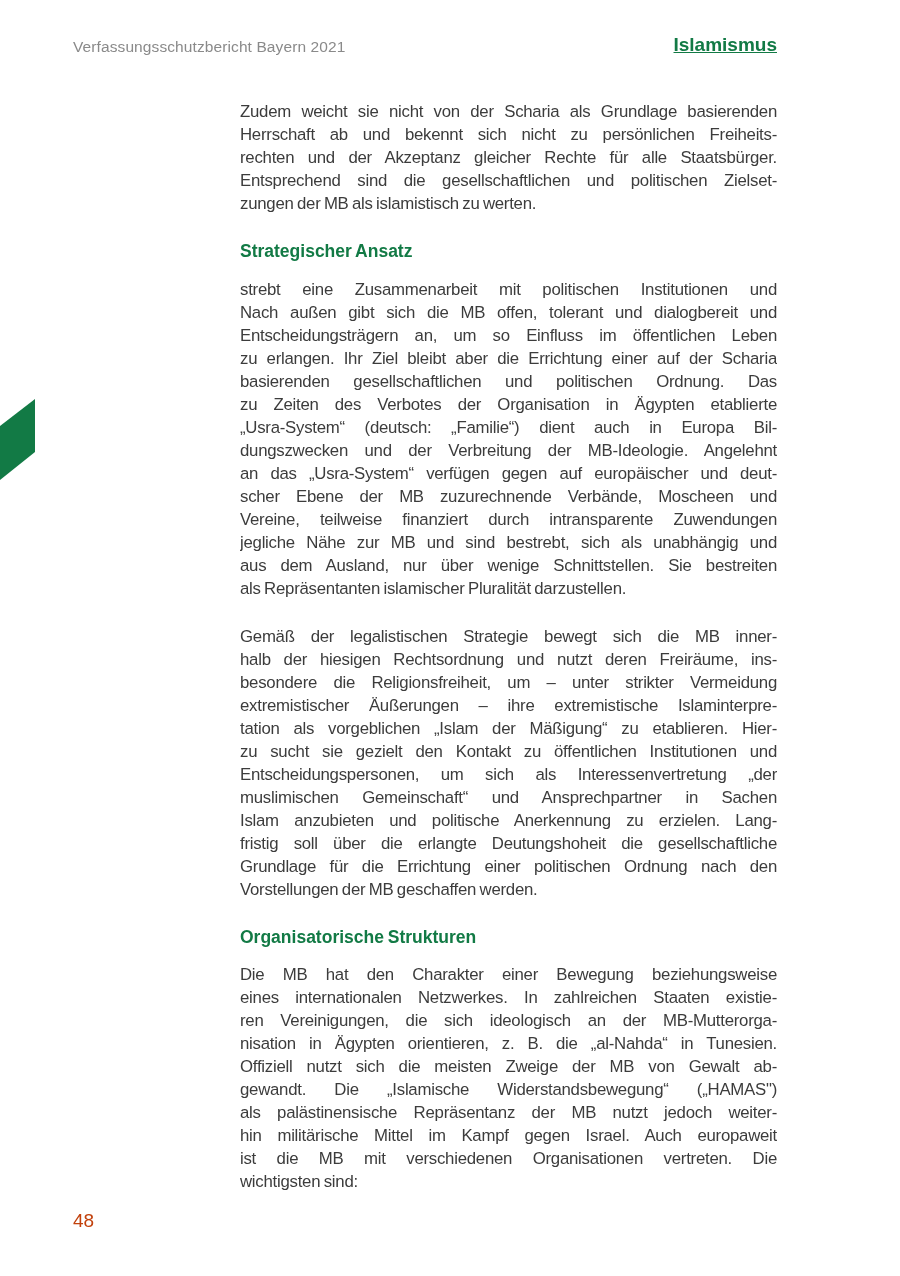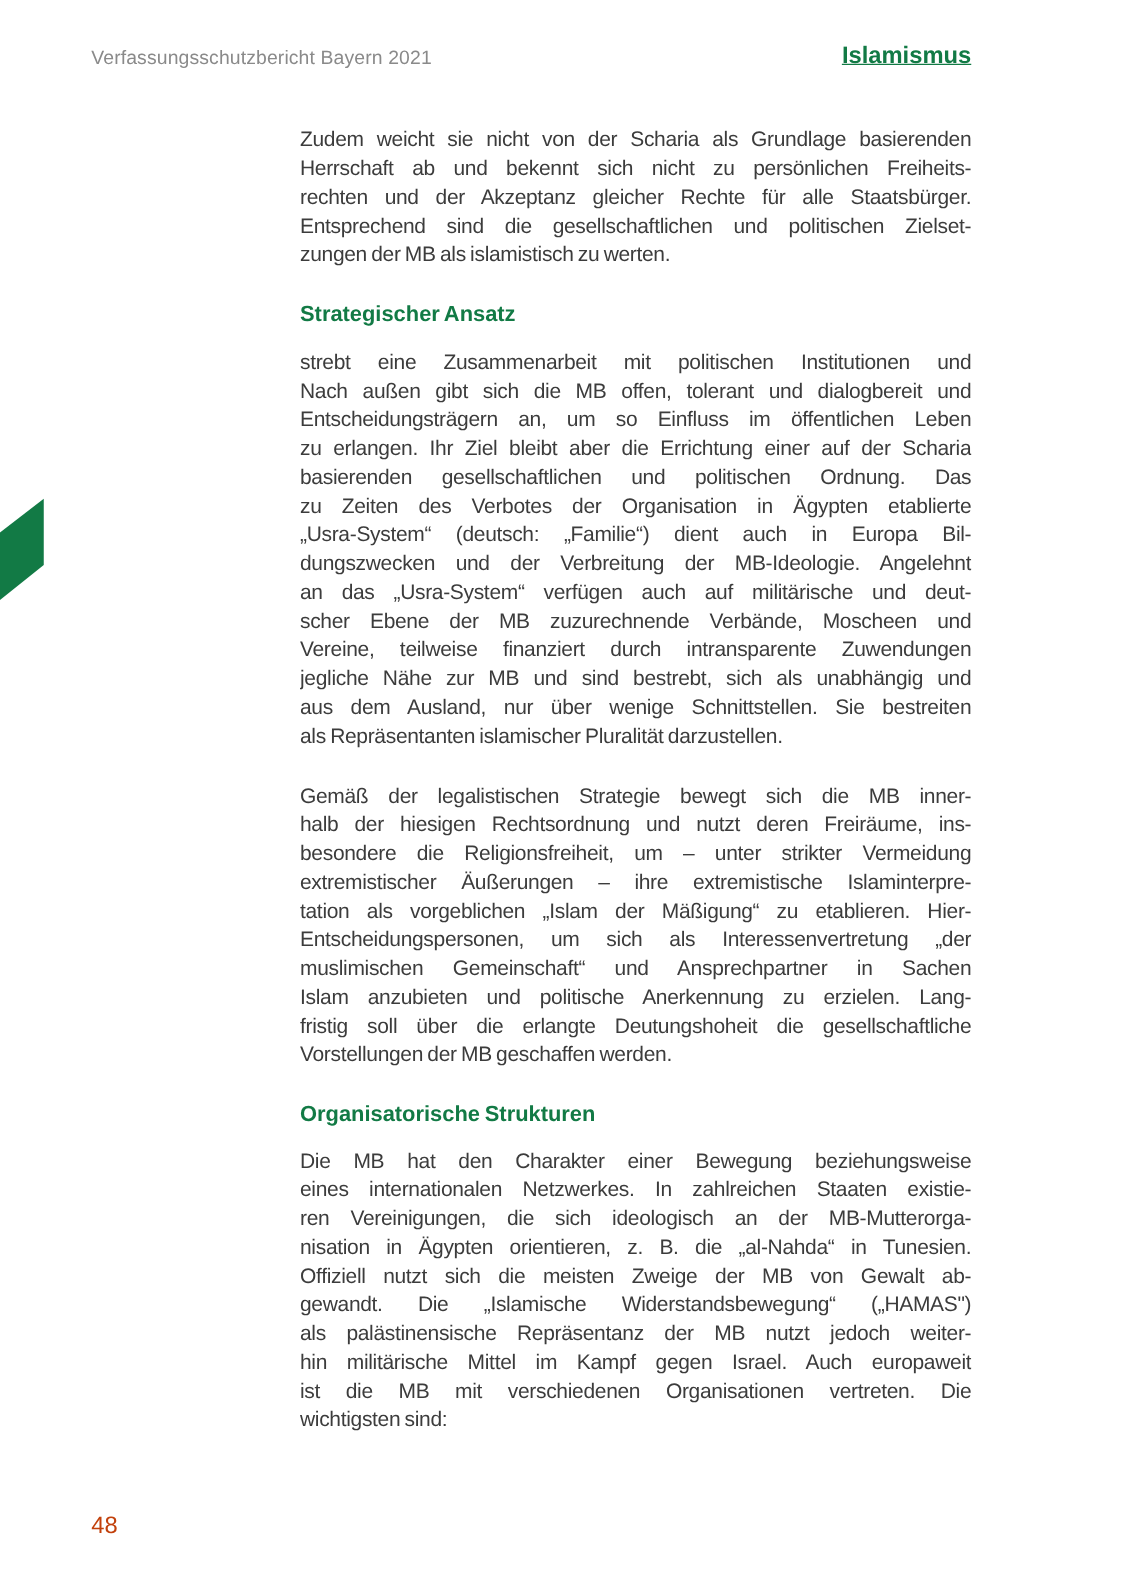--- a/index.html
+++ b/index.html
@@ -99,38 +99,40 @@
 
   <div class="body-para">
       <div class="tline">strebt eine Zusammenarbeit mit politischen Institutionen und</div>
       <div class="tline">Nach außen gibt sich die MB offen, tolerant und dialogbereit und</div>
       <div class="tline">Entscheidungsträgern an, um so Einfluss im öffentlichen Leben</div>
       <div class="tline">zu erlangen. Ihr Ziel bleibt aber die Errichtung einer auf der Scharia</div>
       <div class="tline">basierenden gesellschaftlichen und politischen Ordnung. Das</div>
       <div class="tline">zu Zeiten des Verbotes der Organisation in Ägypten etablierte</div>
       <div class="tline">„Usra-System“ (deutsch: „Familie“) dient auch in Europa Bil-</div>
       <div class="tline">dungszwecken und der Verbreitung der MB-Ideologie. Angelehnt</div>
-      <div class="tline">an das „Usra-System“ verfügen auch auf militärische und deut-</div>
+      <div class="tline">an das „Usra-System“ verfügen gegen auf europäischer und deut-</div>
       <div class="tline">scher Ebene der MB zuzurechnende Verbände, Moscheen und</div>
       <div class="tline">Vereine, teilweise finanziert durch intransparente Zuwendungen</div>
       <div class="tline">jegliche Nähe zur MB und sind bestrebt, sich als unabhängig und</div>
       <div class="tline">aus dem Ausland, nur über wenige Schnittstellen. Sie bestreiten</div>
       <div class="tline tline-last">als Repräsentanten islamischer Pluralität darzustellen.</div>
     </div>
 
   <div class="body-para gap-before">
       <div class="tline">Gemäß der legalistischen Strategie bewegt sich die MB inner-</div>
       <div class="tline">halb der hiesigen Rechtsordnung und nutzt deren Freiräume, ins-</div>
       <div class="tline">besondere die Religionsfreiheit, um – unter strikter Vermeidung</div>
       <div class="tline">extremistischer Äußerungen – ihre extremistische Islaminterpre-</div>
       <div class="tline">tation als vorgeblichen „Islam der Mäßigung“ zu etablieren. Hier-</div>
+      <div class="tline">zu sucht sie gezielt den Kontakt zu öffentlichen Institutionen und</div>
       <div class="tline">Entscheidungspersonen, um sich als Interessenvertretung „der</div>
       <div class="tline">muslimischen Gemeinschaft“ und Ansprechpartner in Sachen</div>
       <div class="tline">Islam anzubieten und politische Anerkennung zu erzielen. Lang-</div>
       <div class="tline">fristig soll über die erlangte Deutungshoheit die gesellschaftliche</div>
+      <div class="tline">Grundlage für die Errichtung einer politischen Ordnung nach den</div>
       <div class="tline tline-last">Vorstellungen der MB geschaffen werden.</div>
     </div>
 
   <h2 class="green-heading">Organisatorische Strukturen</h2>
 
   <div class="body-para">
       <div class="tline">Die MB hat den Charakter einer Bewegung beziehungsweise</div>
       <div class="tline">eines internationalen Netzwerkes. In zahlreichen Staaten existie-</div>
       <div class="tline">ren Vereinigungen, die sich ideologisch an der MB-Mutterorga-</div>
       <div class="tline">nisation in Ägypten orientieren, z. B. die „al-Nahda“ in Tunesien.</div>

